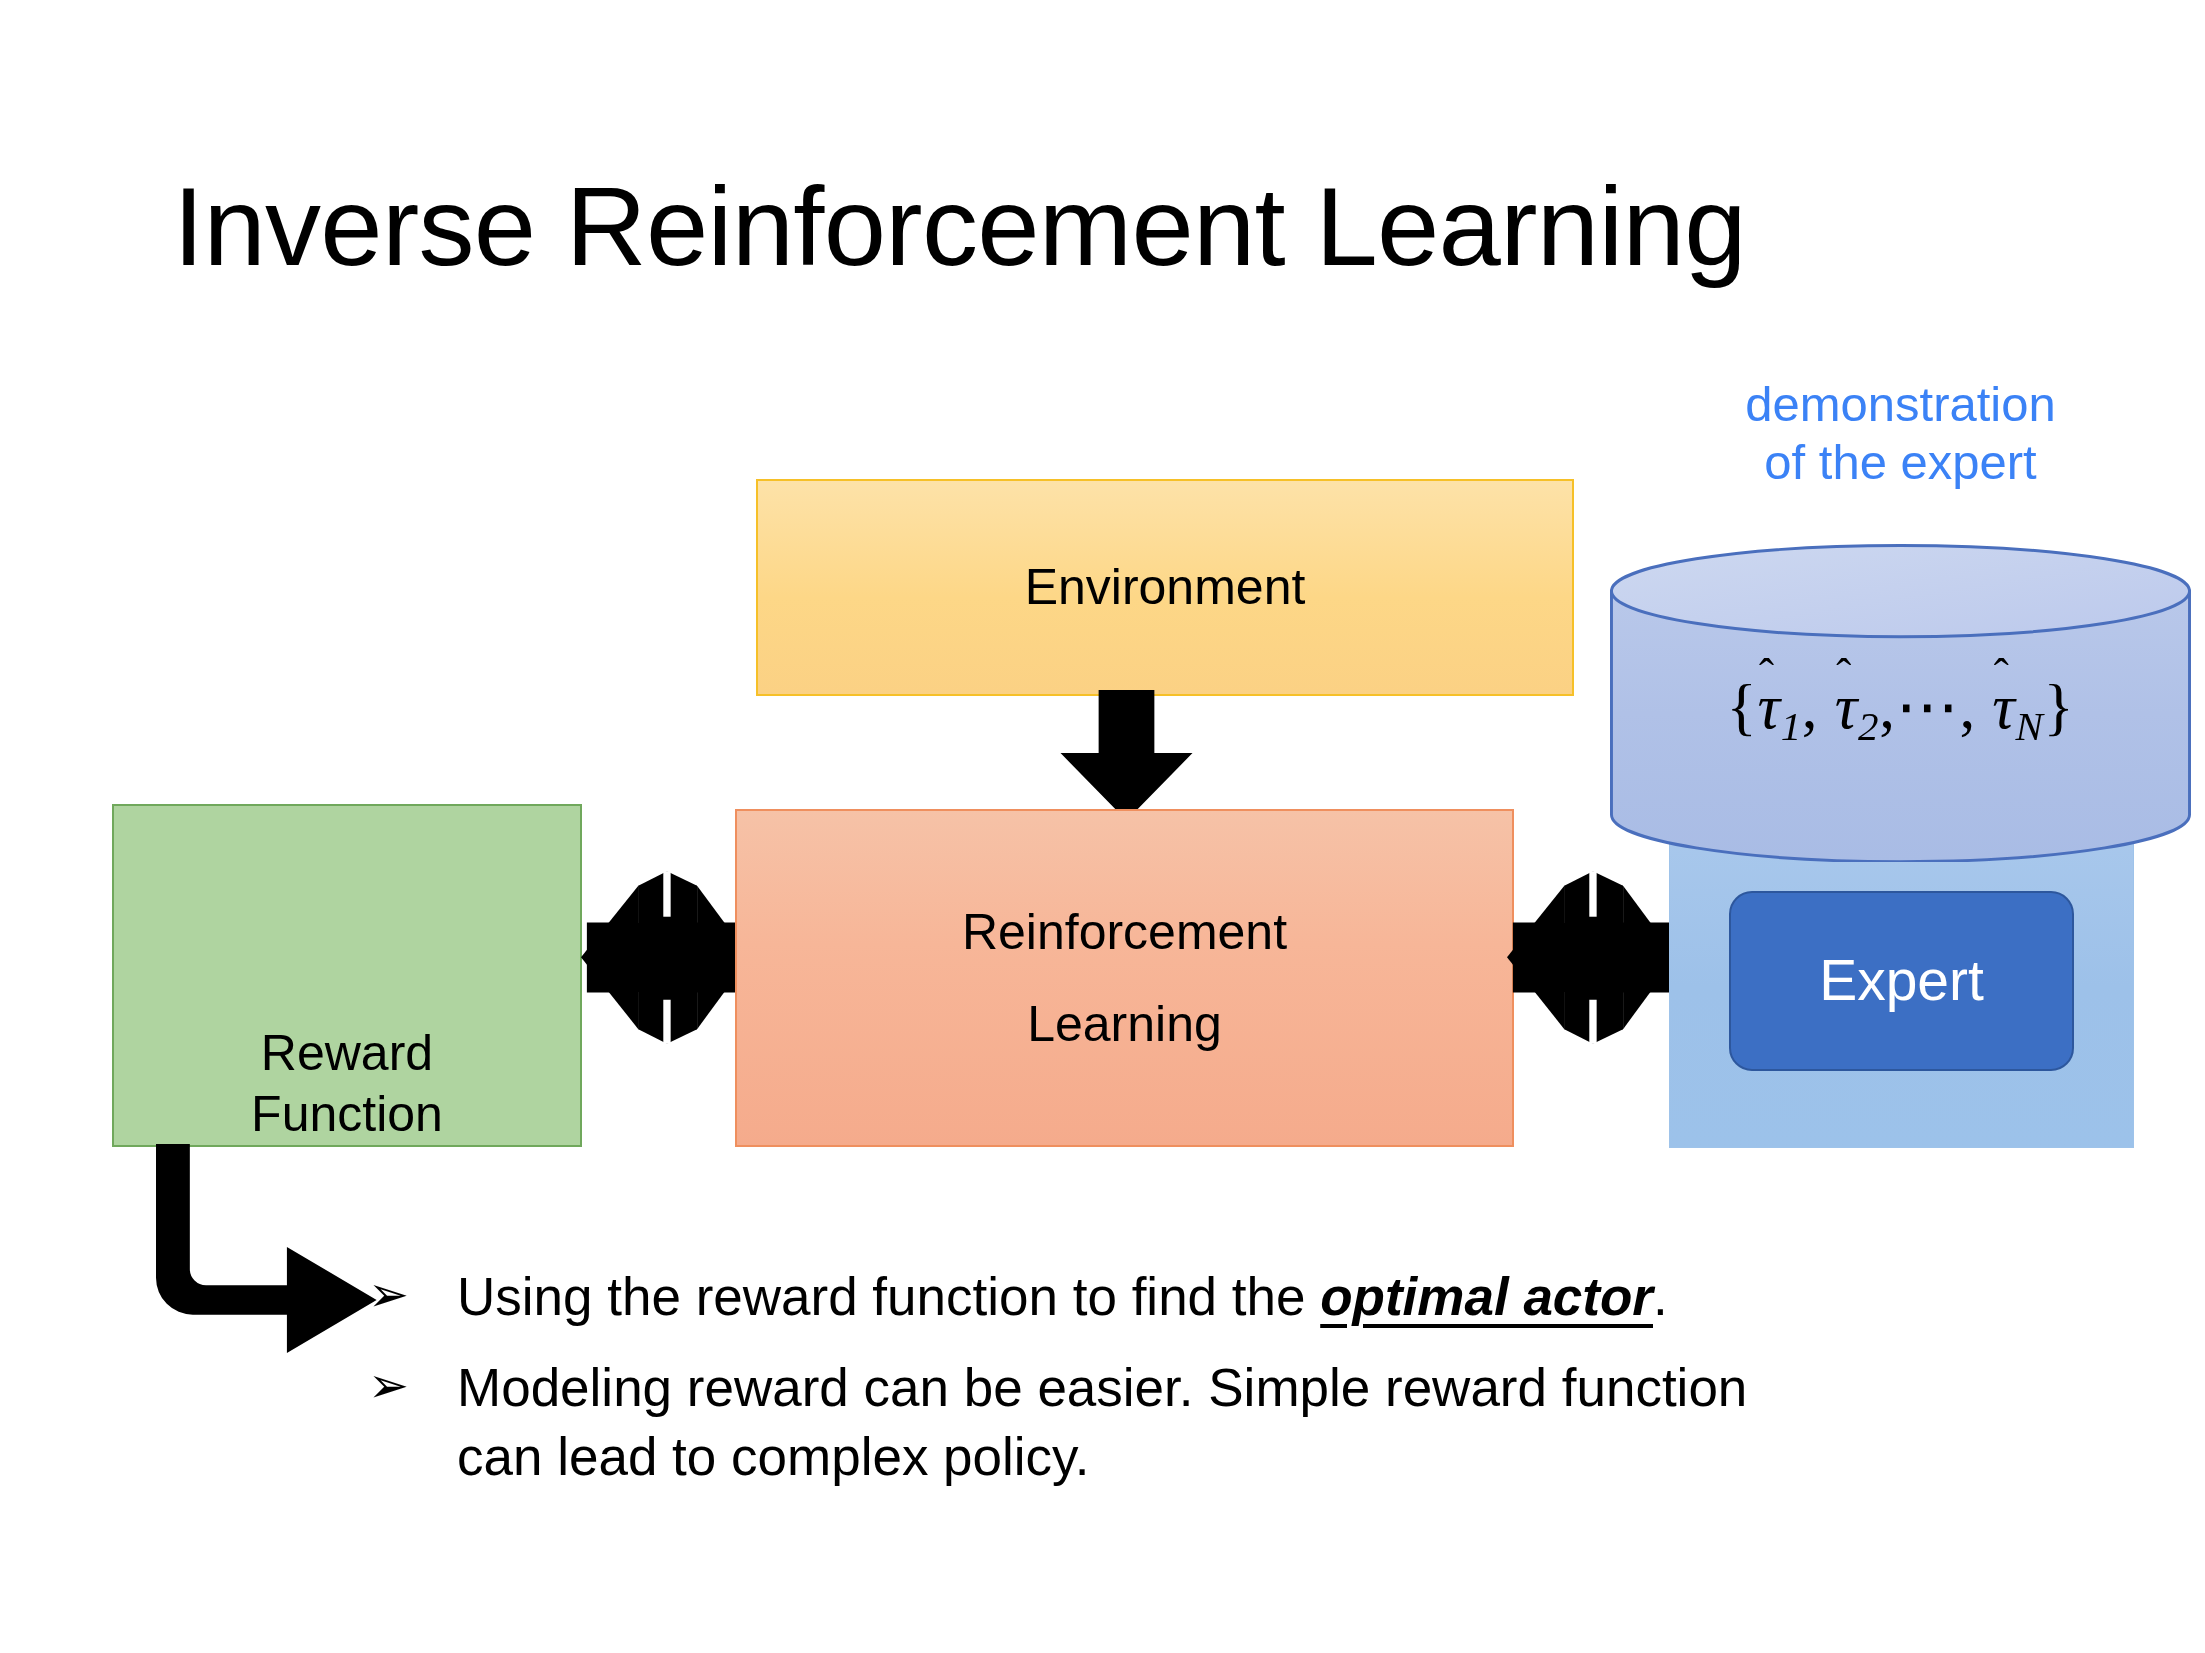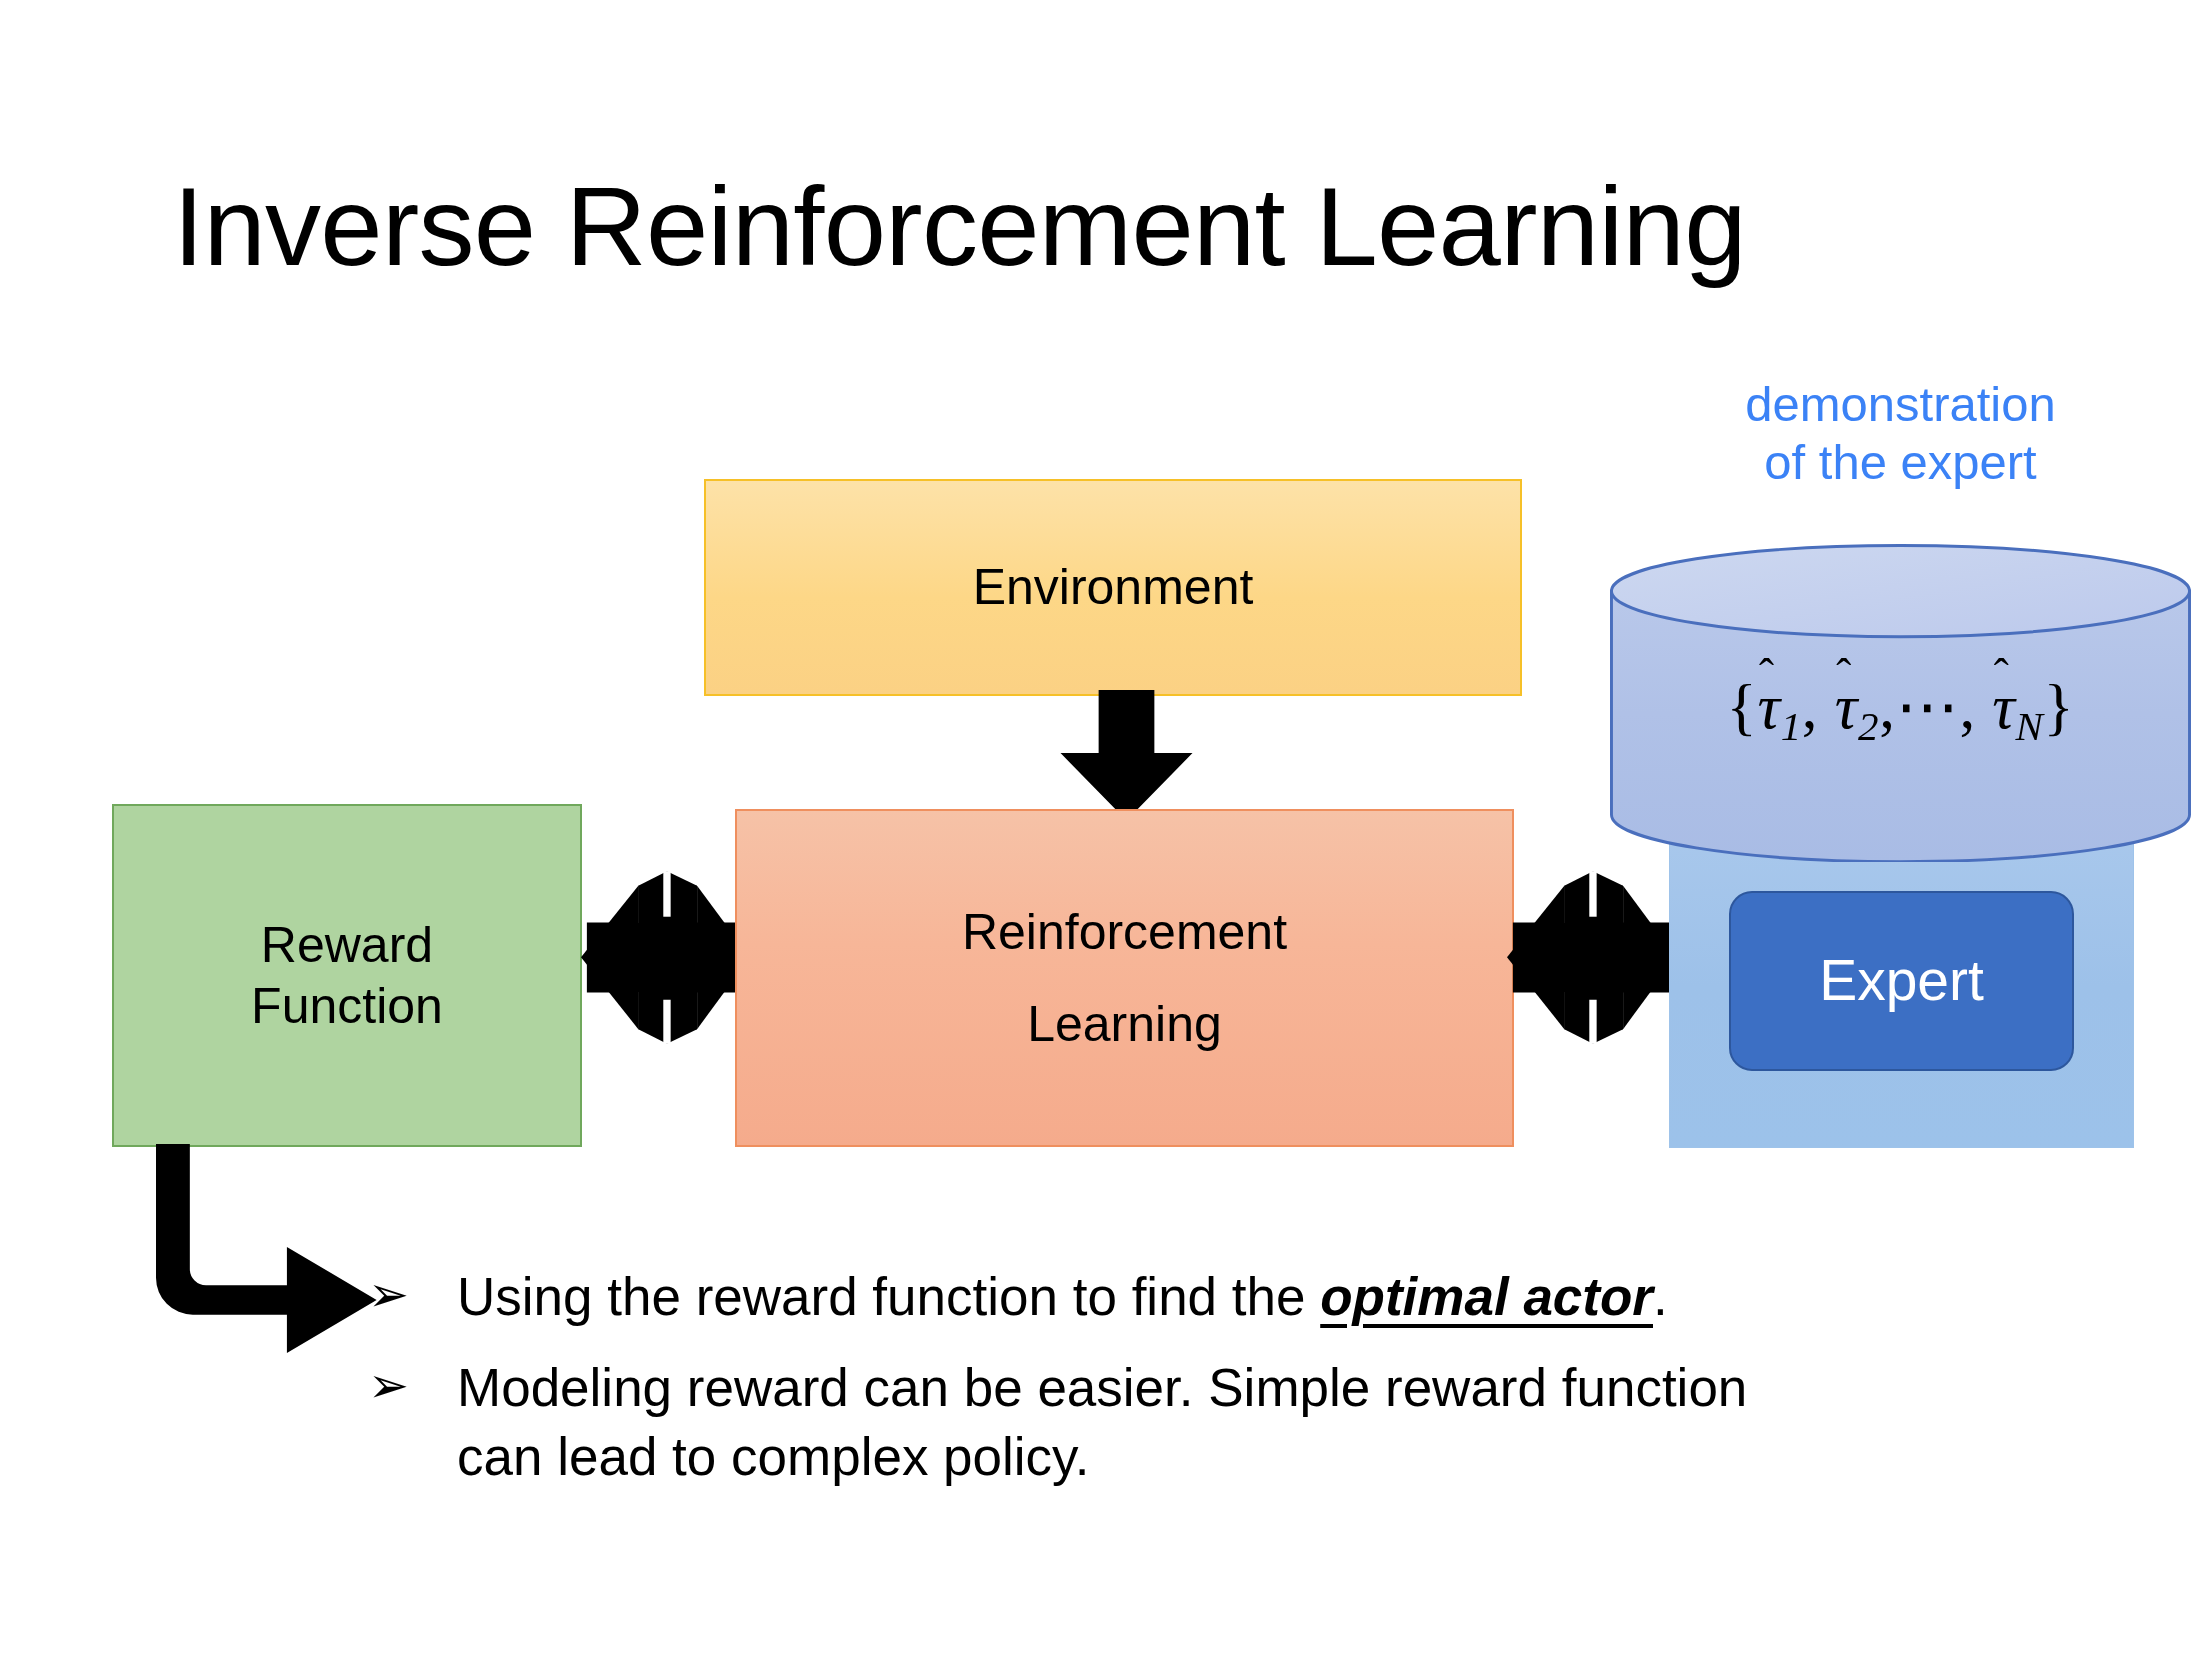--- a/index.html
+++ b/index.html
@@ -17,30 +17,31 @@
     letter-spacing:-0.7px;color:#000000;white-space:nowrap;
   }
 
   
   .box{position:absolute;box-sizing:border-box;display:flex;
        align-items:center;justify-content:center;text-align:center;}
   .box-label{font-size:50px;line-height:1.22;color:#000;}
 
   
   #env-box{
-    left:704px;top:479px;width:818px;height:217px;
+    left:756px;top:479px;width:818px;height:217px;
     background:linear-gradient(180deg,#fde2a8 0%,#fdd787 55%,#fbd184 100%);
     border:2.9px solid #f6c028;
   }
 
   
   #reward-box{
     left:112px;top:804px;width:470px;height:343px;
     background:#afd4a0;
     border:2.2px solid #70a85c;
+    align-items:flex-end;
   }
 
   
   #rl-box{
     left:735px;top:809px;width:779px;height:338px;
     background:linear-gradient(180deg,#f6c2a7 0%,#f7b698 40%,#f5ab8c 100%);
     border:2.2px solid #ef8f5e;
   }
   #rl-box .box-label{line-height:1.85;}
 

